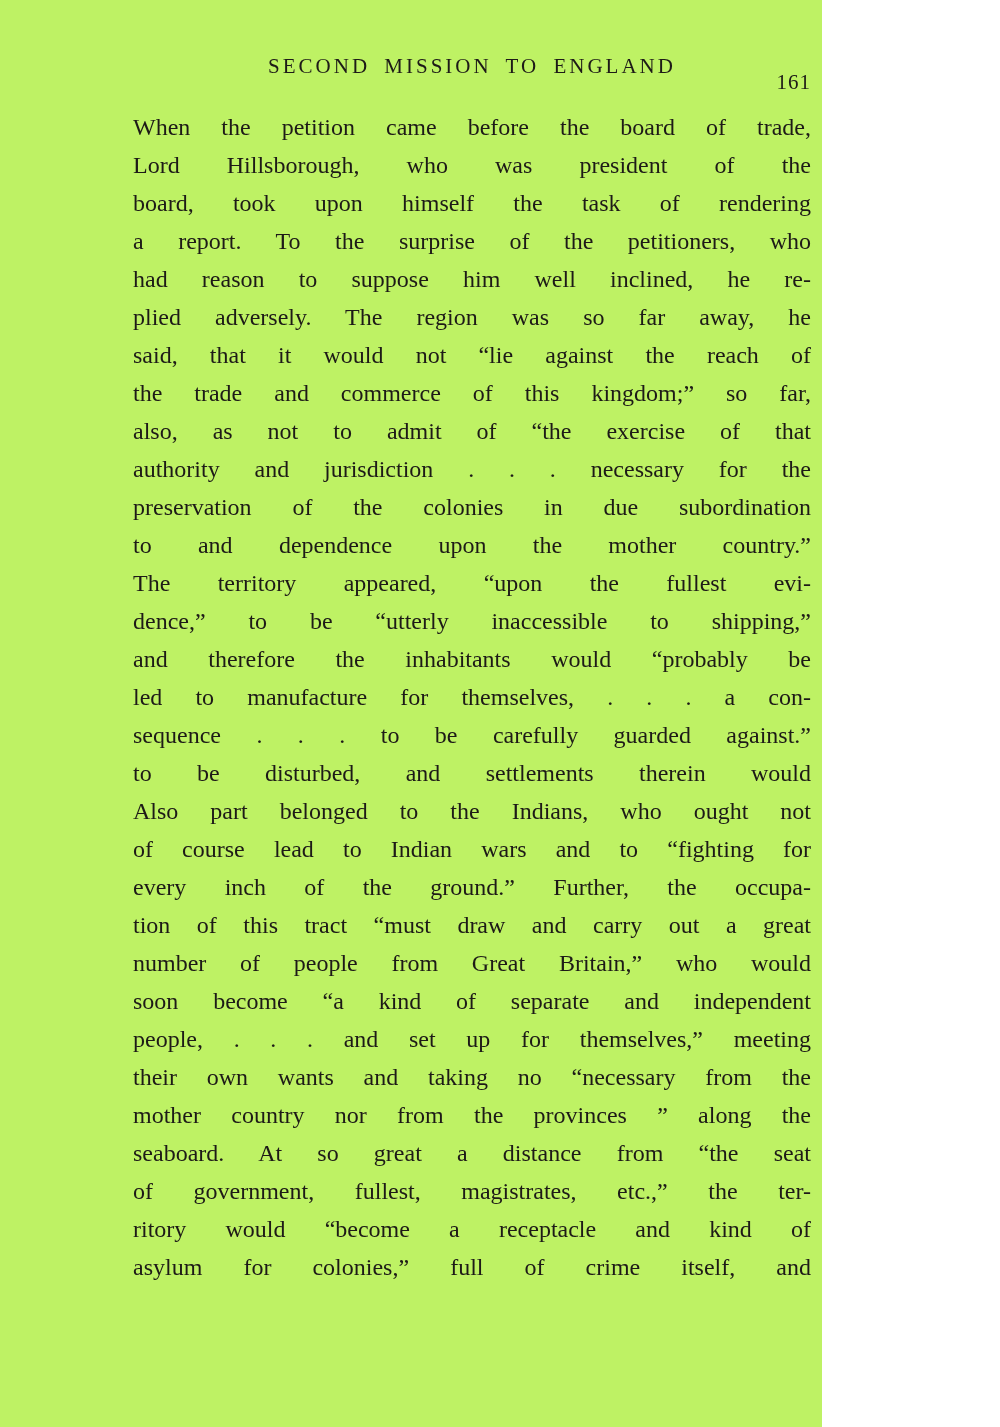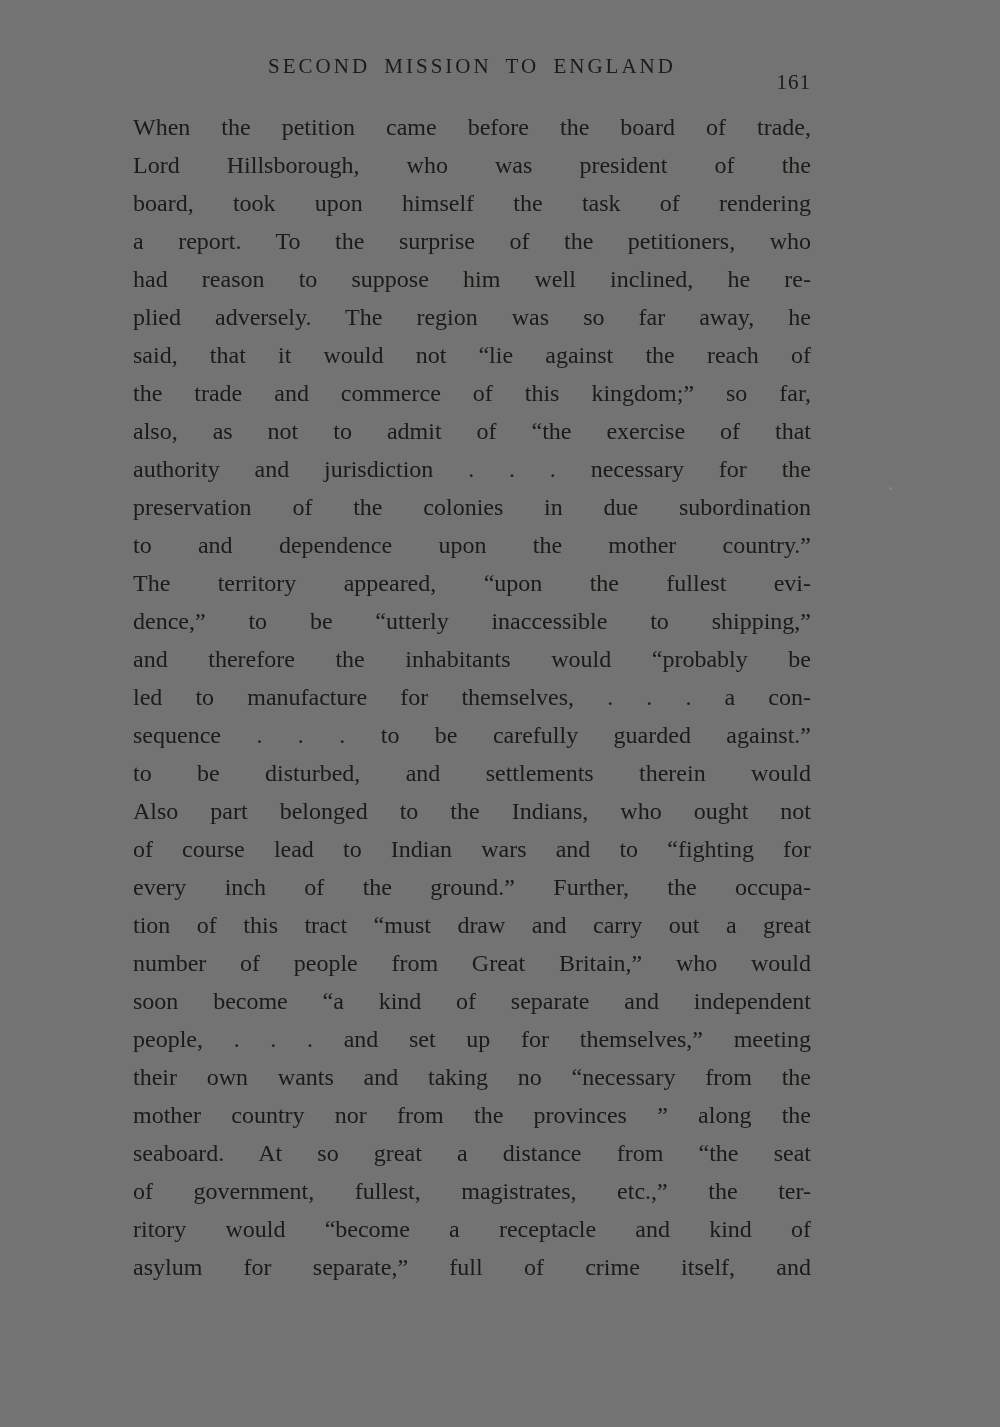--- a/index.html
+++ b/index.html
@@ -2,23 +2,23 @@
 <html><head>
 <meta charset="utf-8">
 <style>
   html, body {
     margin: 0;
     padding: 0;
     background: #ffffff;
   }
   .scan-page {
     position: relative;
-    width: 1000px;
+    width: 822px;
     height: 1427px;
-    background: #737373;
+    background: #bef264;
     overflow: hidden;
     font-family: "Liberation Serif", "DejaVu Serif", serif;
     color: #1d1a17;
   }
   .text-column {
     position: absolute;
     left: 133px;
     top: 54px;
     width: 678px;
   }
@@ -104,17 +104,17 @@
         <div class="line">every inch of the ground.”  Further, the occupa-</div>
         <div class="line">tion of this tract “must draw and carry out a great</div>
         <div class="line">number of people from Great Britain,” who would</div>
         <div class="line">soon become “a kind of separate and independent</div>
         <div class="line">people, . . . and set up for themselves,” meeting</div>
         <div class="line">their own wants and taking no “necessary from the</div>
         <div class="line">mother country nor from the provinces ” along the</div>
         <div class="line">seaboard.  At so great a distance from “the seat</div>
         <div class="line">of government, fullest, magistrates, etc.,” the ter-</div>
         <div class="line">ritory would “become a receptacle and kind of</div>
-        <div class="line">asylum for separate,” full of crime itself, and</div>
+        <div class="line">asylum for colonies,” full of crime itself, and</div>
       </div>
   </div>
   <div class="scan-speck"></div>
 </div>
 
 </body></html>

